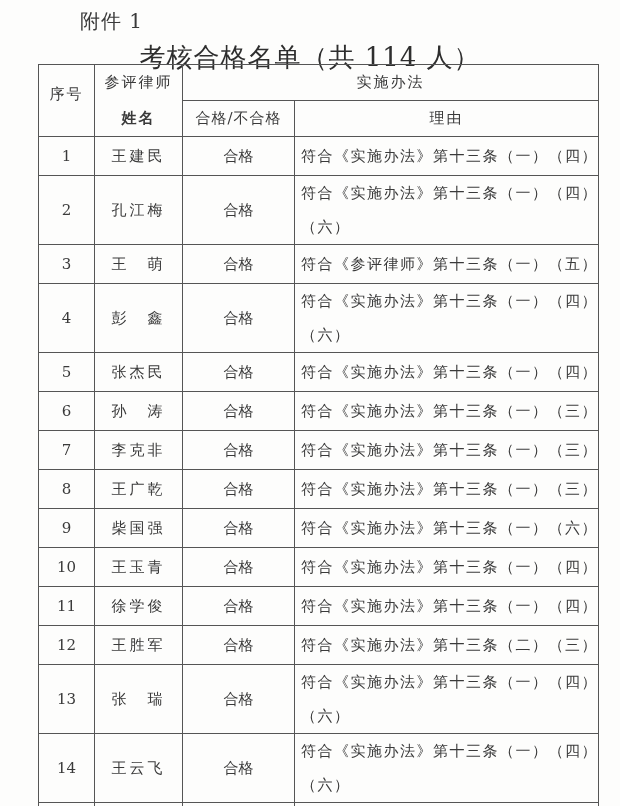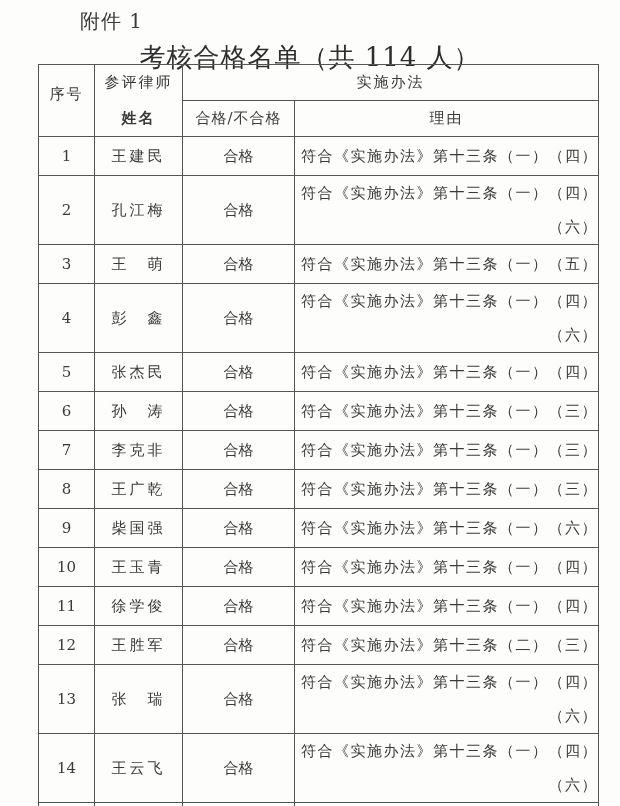--- a/index.html
+++ b/index.html
@@ -12,21 +12,21 @@
   table {
     position: absolute; left: 38px; top: 64px; width: 560px;
     border-collapse: collapse; table-layout: fixed; font-size: 15px;
   }
   td, th { border: 1.3px solid #555; padding: 0; font-weight: normal; text-align: center; vertical-align: middle; }
   .col-no { width: 56px; }
   .col-name { width: 88px; }
   .col-res { width: 112px; }
   .col-reason { width: 304px; }
   .hdr td { height: 35px; letter-spacing: 2px; }
-  .reason { text-align: right; line-height: 34px; letter-spacing: 1.5px; }
+  .reason { text-align: left; padding-left: 6px; line-height: 34px; letter-spacing: 1.5px; }
   .name { letter-spacing: 3px; font-family: Liberation Serif, serif; }
   tr.r1 td { height: 38px; }
   tr.r2 td { height: 58px; }
   tr.r2x td { height: 66px; }
 </style>
 </head>
 <body>
 
 <div class="attach">附件 1</div>
 <div class="title">考核合格名单（共 114 人）</div>
@@ -59,21 +59,21 @@
   <tr class="r2">
     <td>2</td>
     <td class="name">孔江梅</td>
     <td>合格</td>
     <td class="reason">符合《实施办法》第十三条（一）（四）（六）</td>
   </tr>
   <tr class="r1">
     <td>3</td>
     <td class="name">王　萌</td>
     <td>合格</td>
-    <td class="reason">符合《实施办法》第十三条（一）（五）</td>
+    <td class="reason">符合《参评律师》第十三条（一）（五）</td>
   </tr>
   <tr class="r2">
     <td>4</td>
     <td class="name">彭　鑫</td>
     <td>合格</td>
     <td class="reason">符合《实施办法》第十三条（一）（四）（六）</td>
   </tr>
   <tr class="r1">
     <td>5</td>
     <td class="name">张杰民</td>

